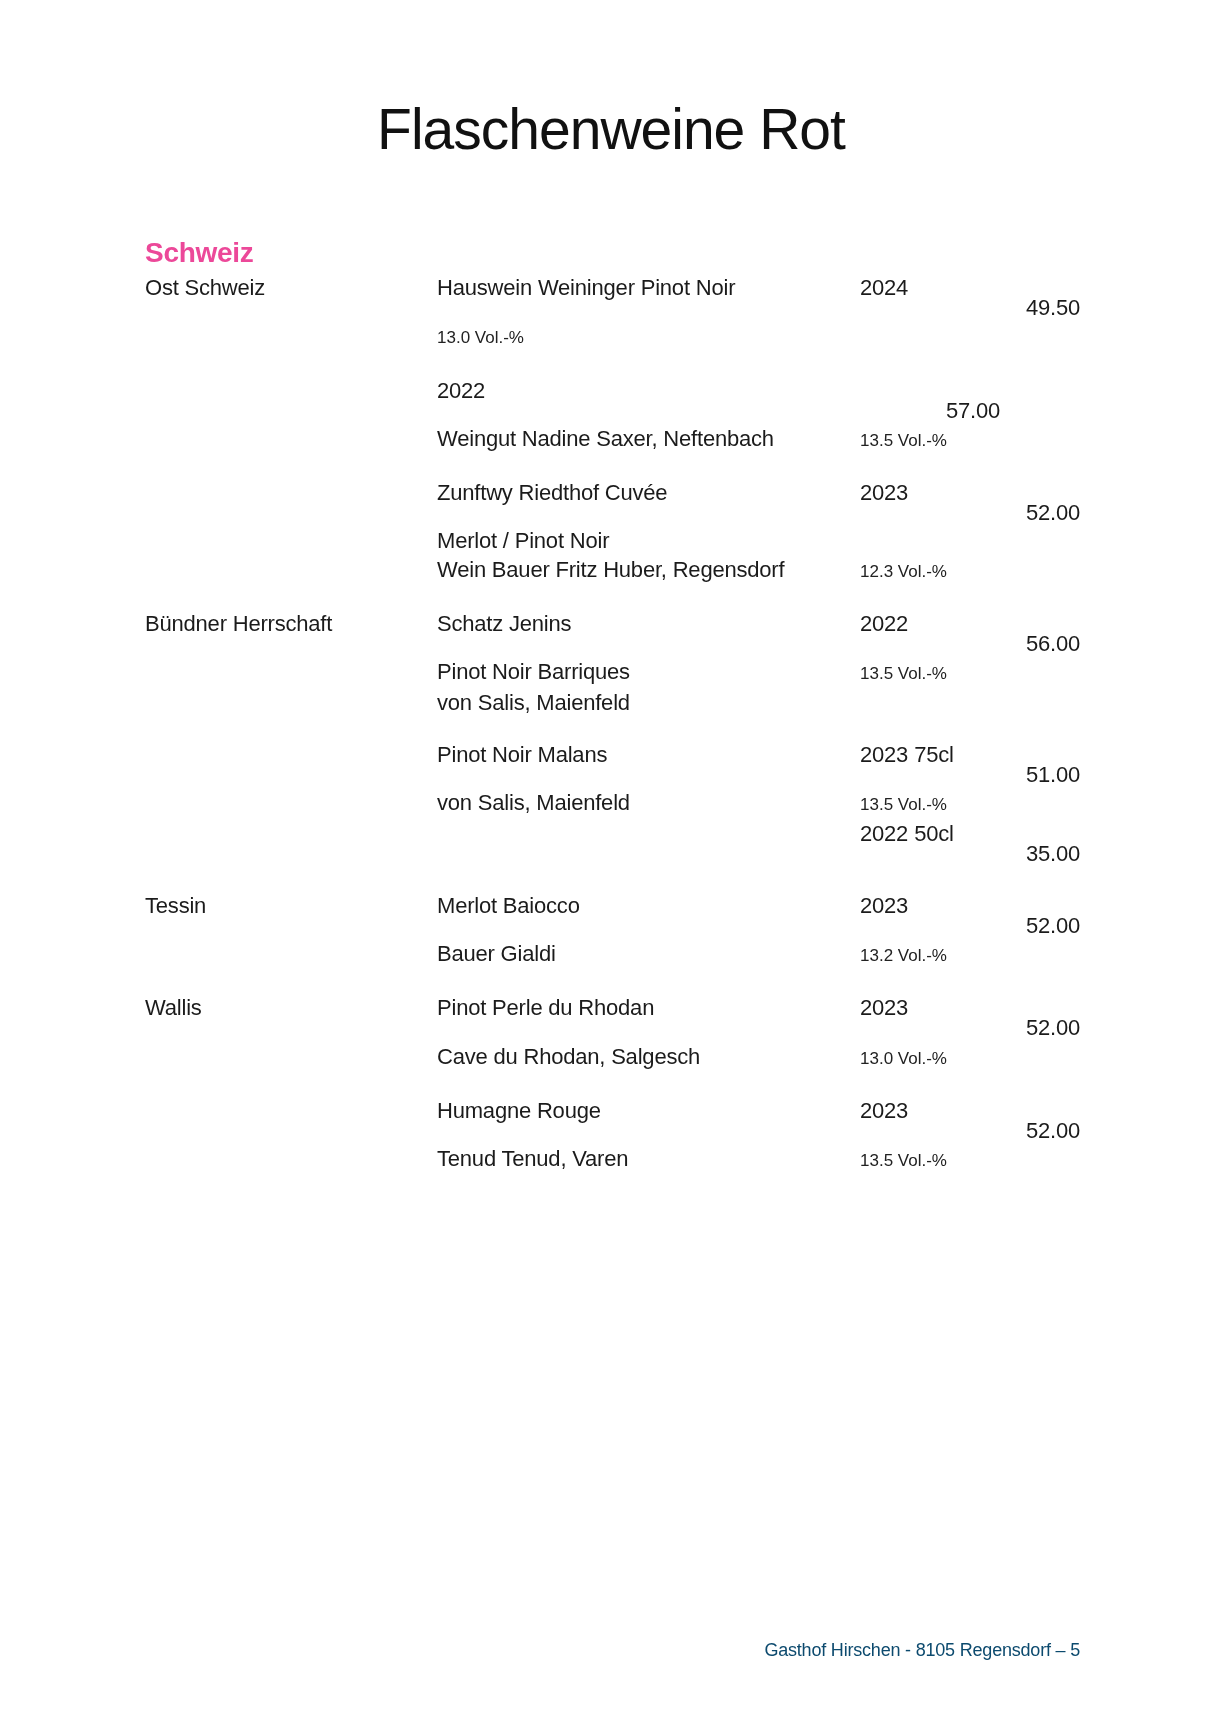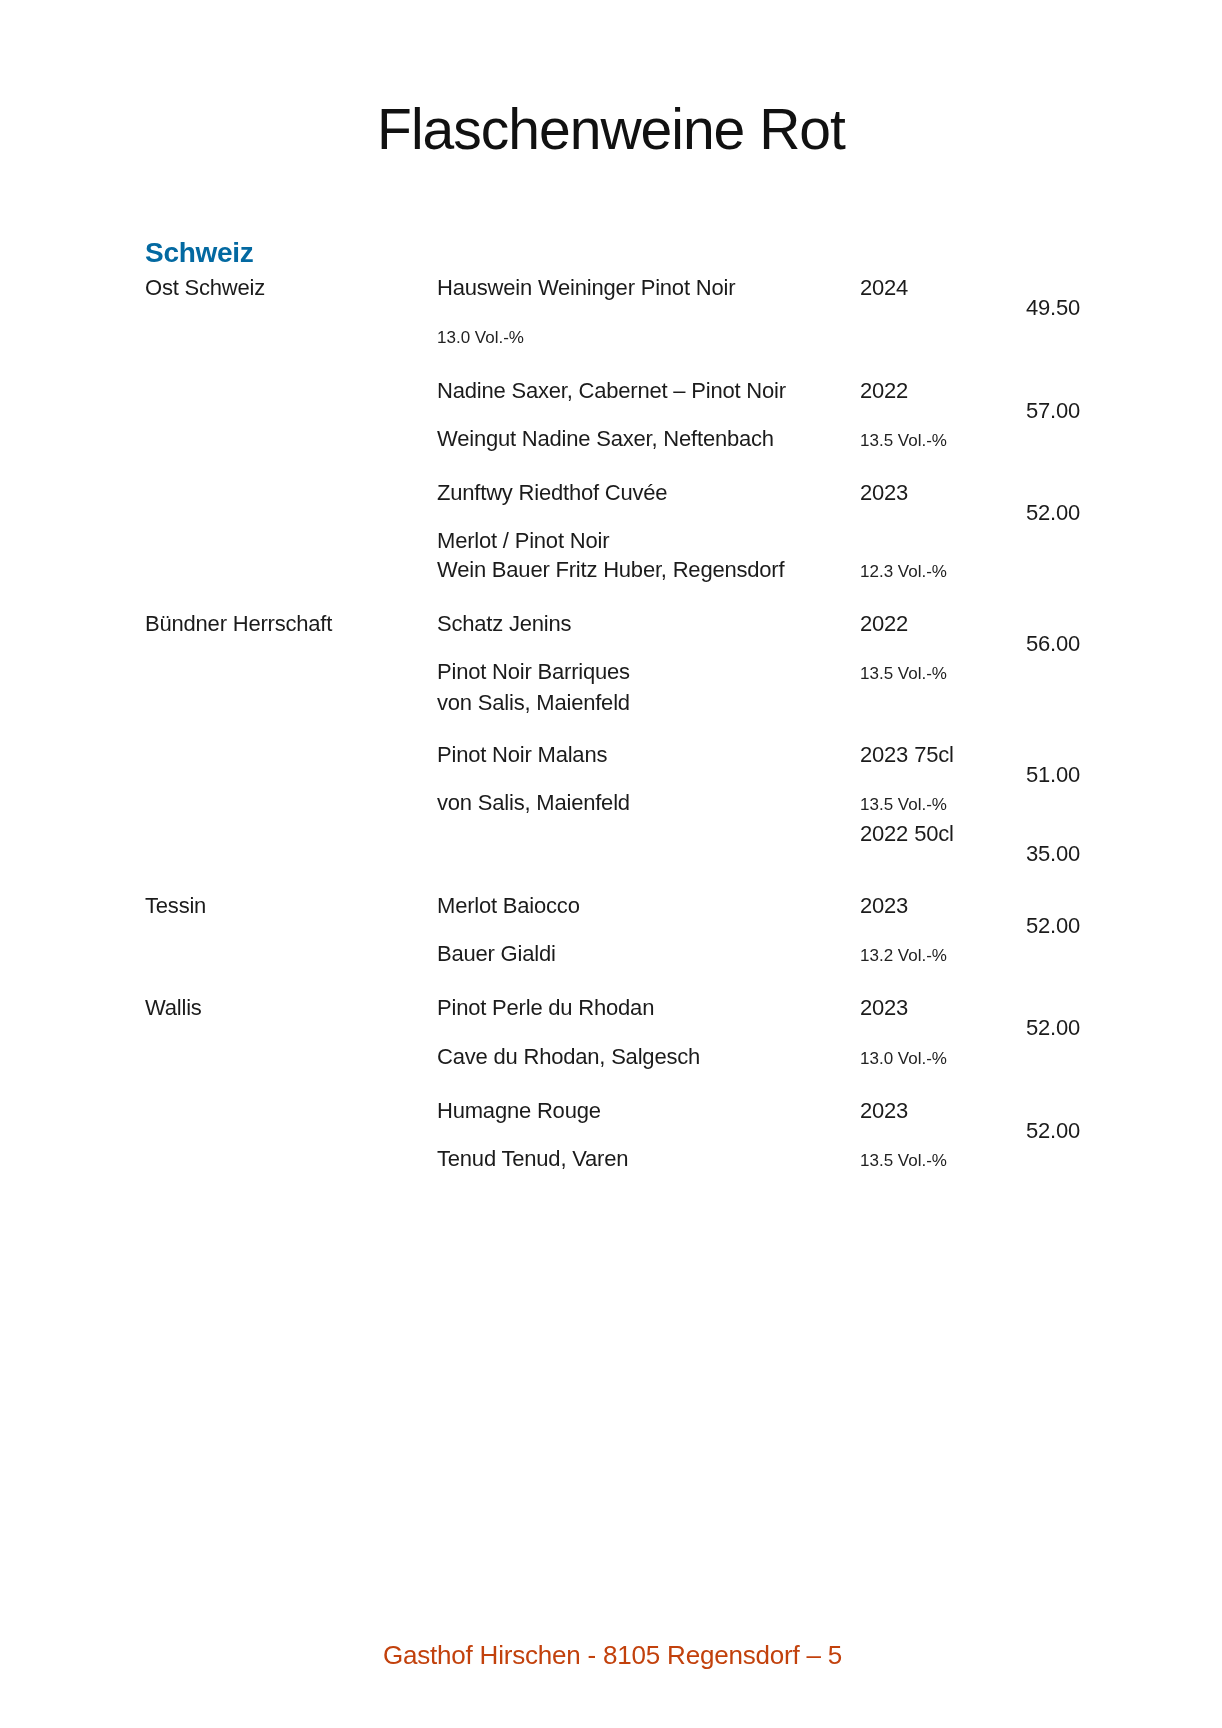--- a/index.html
+++ b/index.html
@@ -30,21 +30,21 @@
   }
   .content {
     position: absolute;
     top: 236px;
     left: 145px;
     width: 935px;
   }
   .section-heading {
     font-size: 28px;
     font-weight: 700;
-    color: #0369a1;
+    color: #ec4899;
     margin: 0 0 4px 0;
     line-height: 34px;
     letter-spacing: -0.3px;
   }
   .rows {
     width: 935px;
   }
   .row {
     display: grid;
     grid-template-columns: 292px 423px 140px 80px;
@@ -70,24 +70,24 @@
   .cell.price {
     text-align: right;
     color: #1b1b1b;
     margin-top: 20px;
   }
   .footer {
     position: absolute;
     top: 1640px;
     left: 145px;
     width: 935px;
-    text-align: center;
-    font-size: 26px;
+    text-align: right;
+    font-size: 18px;
     letter-spacing: -0.2px;
-    color: #c2410c;
+    color: #0c4a6e;
   }
 </style>
 </head>
 <body>
 
 <div class="page">
 
   <h1 class="title">Flaschenweine Rot</h1>
 
   <div class="content">
@@ -108,21 +108,20 @@
     <div class="cell vintage">
       <span class="vol">13.0 Vol.-%</span>
     </div>
     <div class="cell price"></div>
   </div>
 
   <div class="row spacer"></div>
 
   <div class="row">
     <div class="cell region"></div>
-    <div class="cell name">Nadine Saxer, Cabernet – Pinot Noir</div>
     <div class="cell vintage">
       <span class="v">2022</span>
     </div>
     <div class="cell price">57.00</div>
   </div>
 
   <div class="row">
     <div class="cell region"></div>
     <div class="cell name">Weingut Nadine Saxer, Neftenbach</div>
     <div class="cell vintage">

